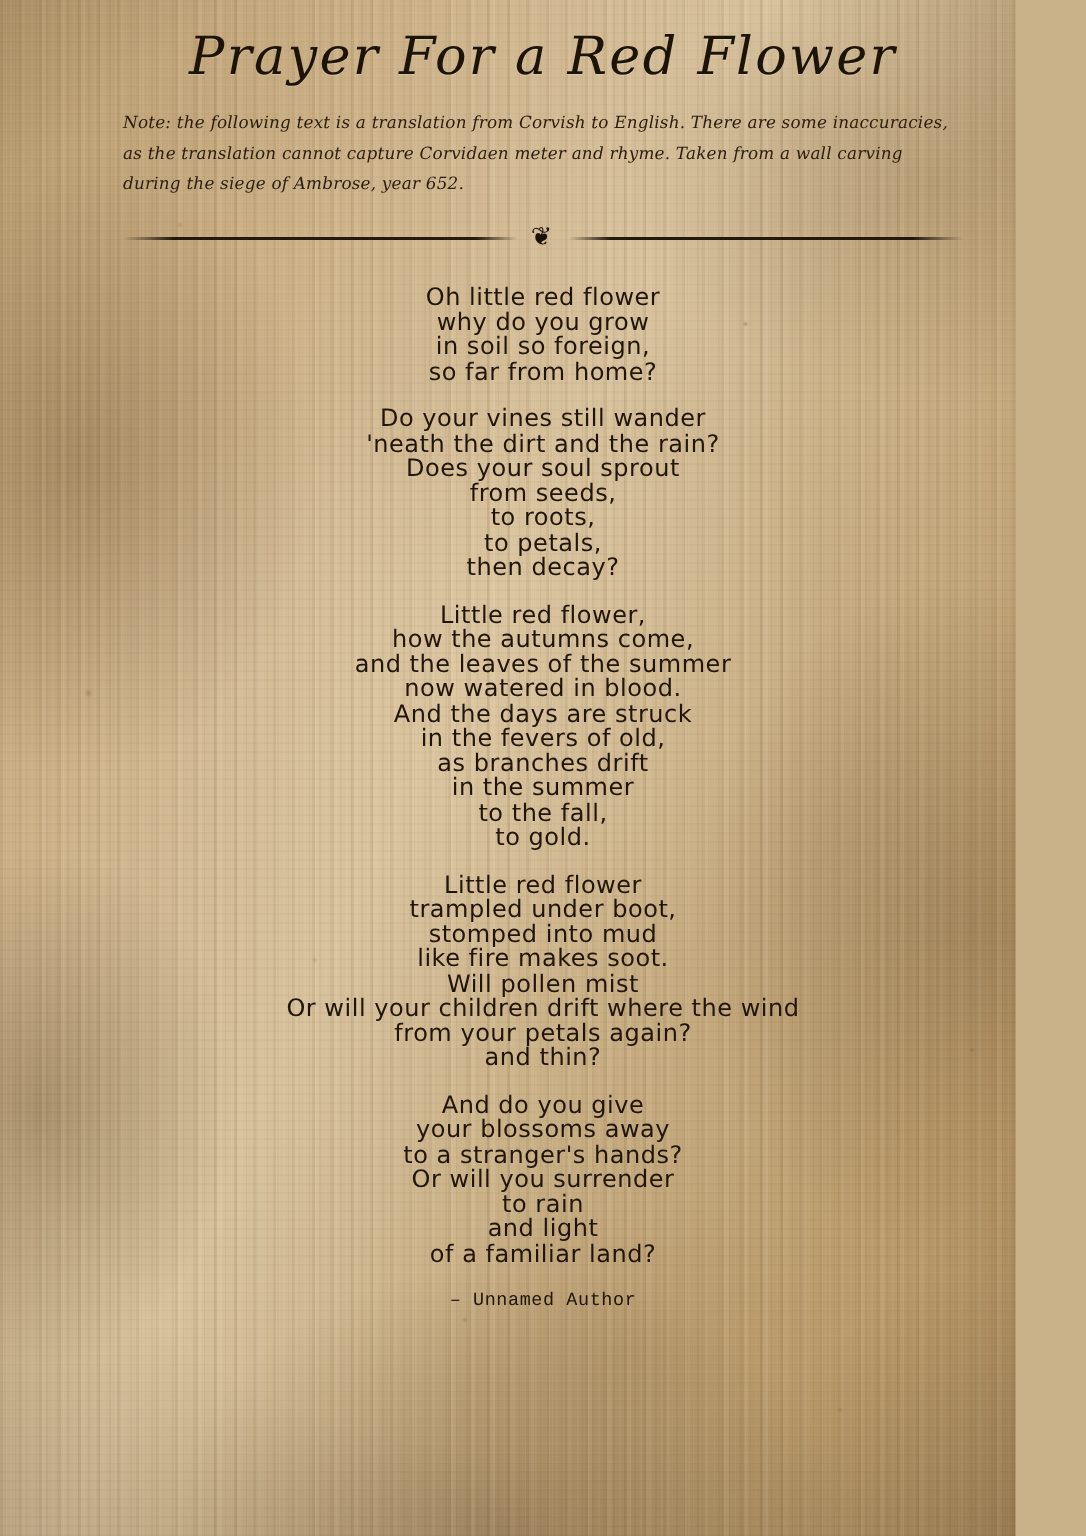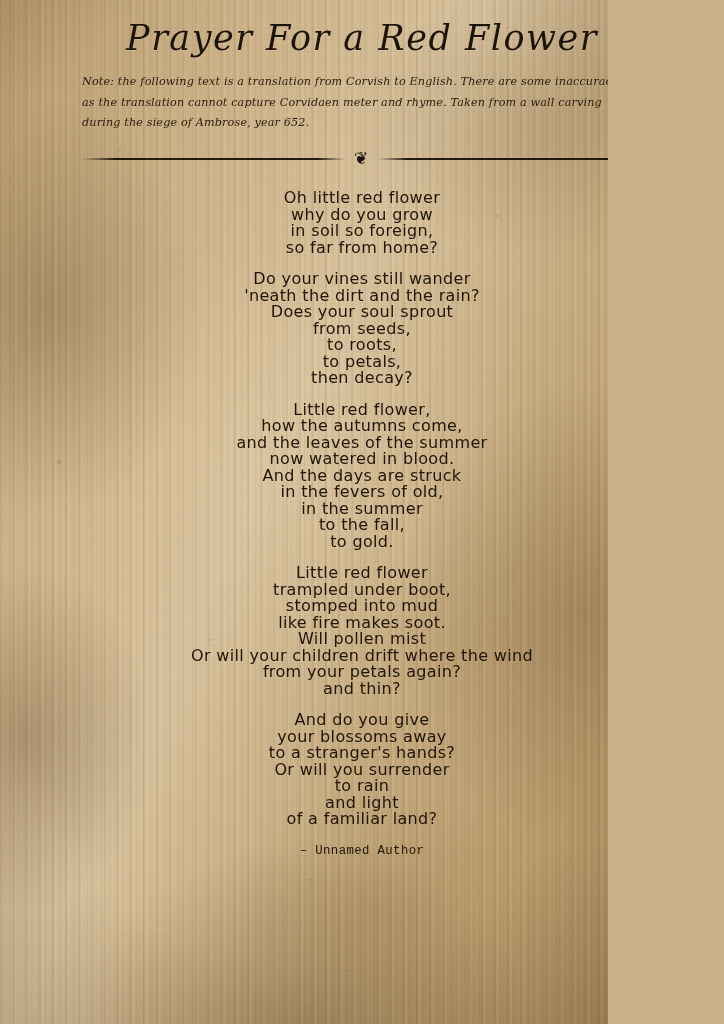--- a/index.html
+++ b/index.html
@@ -9,21 +9,21 @@
   body {
     width: 724px;
     height: 1024px;
     overflow: hidden;
     font-family: "DejaVu Sans", sans-serif;
     background-color: #c9b189;
   }
 
   #page {
     position: relative;
-    width: 608px;
+    width: 677px;
     height: 1024px;
     overflow: hidden;
     background-color: #c3a97f;
     background-image:
       
       repeating-linear-gradient(90deg,
         rgba(255,255,255,0.045) 0px,
         rgba(255,255,255,0.045) 1px,
         rgba(0,0,0,0.00) 1px,
         rgba(0,0,0,0.00) 3px,
@@ -207,20 +207,21 @@
           <div class="line">to petals,</div>
           <div class="line">then decay?</div>
         </div>
         <div class="stanza">
           <div class="line">Little red flower,</div>
           <div class="line">how the autumns come,</div>
           <div class="line">and the leaves of the summer</div>
           <div class="line">now watered in blood.</div>
           <div class="line">And the days are struck</div>
           <div class="line">in the fevers of old,</div>
+          <div class="line">as branches drift</div>
           <div class="line">in the summer</div>
           <div class="line">to the fall,</div>
           <div class="line">to gold.</div>
         </div>
         <div class="stanza">
           <div class="line">Little red flower</div>
           <div class="line">trampled under boot,</div>
           <div class="line">stomped into mud</div>
           <div class="line">like fire makes soot.</div>
           <div class="line">Will pollen mist</div>

